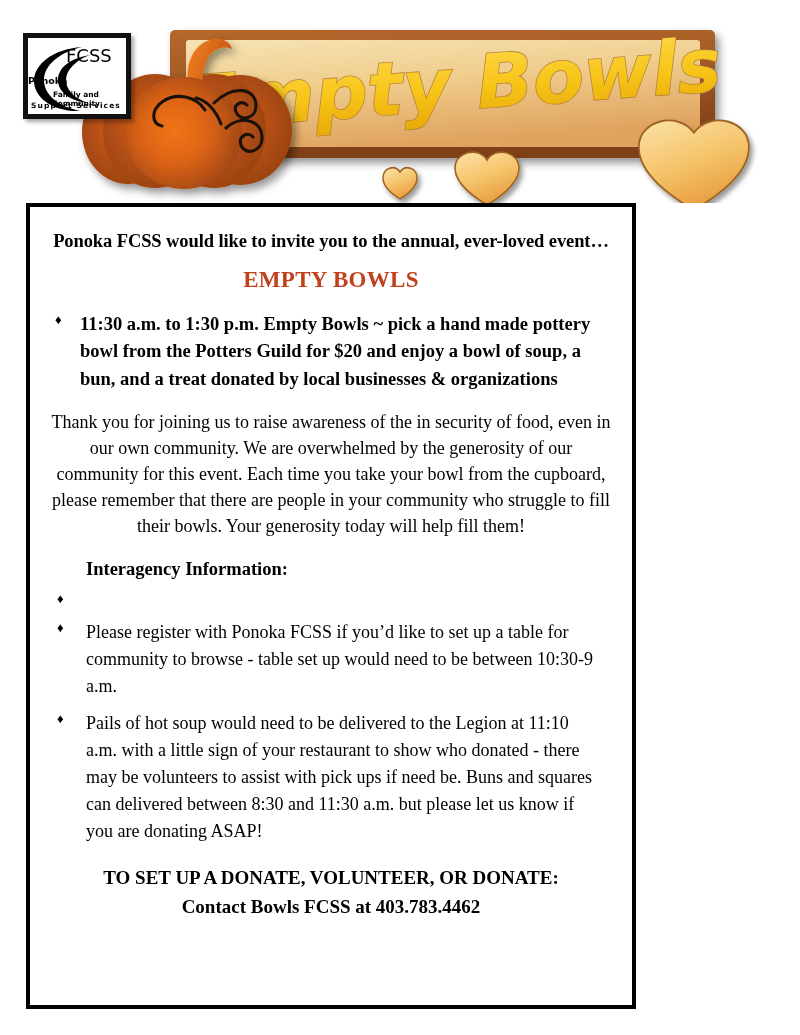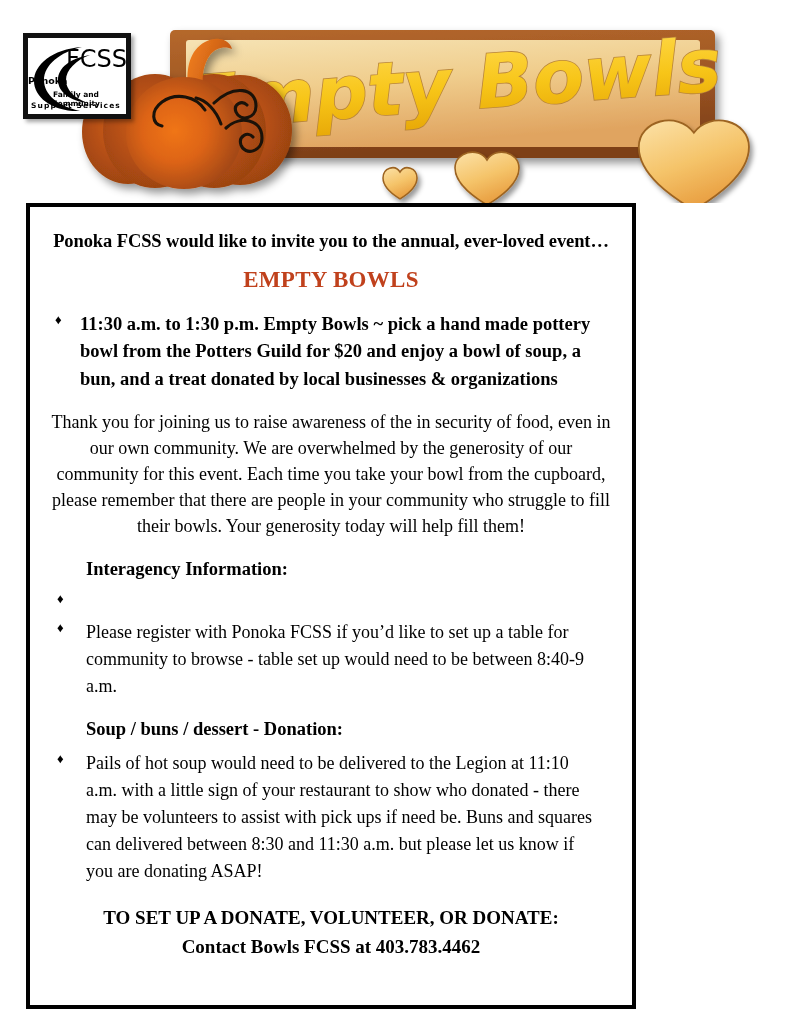--- a/index.html
+++ b/index.html
@@ -56,21 +56,21 @@
     left: 2px;
     top: 5px;
     width: 66px;
     height: 72px;
   }
   .logo-fcss {
     position: absolute;
     left: 38px;
     top: 9px;
     font-family: "DejaVu Sans", sans-serif;
-    font-size: 24px;
+    font-size: 18px;
     font-weight: 400;
     letter-spacing: 0px;
     color: #000;
     line-height: 1;
   }
   .logo-ponoka {
     position: absolute;
     left: 0;
     right: 4px;
     top: 37px;
@@ -322,24 +322,23 @@
   <div class="para">Thank you for joining us to raise awareness of the in security of food, even in our own community.  We are overwhelmed by the generosity of our community for this event.  Each time you take your bowl from the cupboard, please remember that there are people in your community who struggle to fill their bowls. Your generosity today will help fill them!</div>
 
   <div class="sec-head">Interagency Information:</div>
 
   <div class="bullet-row b-sub">
     <span class="bullet-mark">♦</span>
   </div>
 
   <div class="bullet-row b-sub">
     <span class="bullet-mark">♦</span>
-    <span class="bullet-text">Please register with Ponoka FCSS if you’d like to set up a table for community to browse - table set up would need to be between 8:40-9 a.m.</span>
-  </div>
-
-  <div class="sec-head">Soup / buns / dessert - Donation:</div>
+    <span class="bullet-text">Please register with Ponoka FCSS if you’d like to set up a table for community to browse - table set up would need to be between 10:30-9 a.m.</span>
+  </div>
+
 
   <div class="bullet-row b-sub">
     <span class="bullet-mark">♦</span>
     <span class="bullet-text">Pails of hot soup would need to be delivered to the Legion at 11:10 a.m. with a little sign of your restaurant to show who donated - there may be volunteers to assist with pick ups if need be.  Buns and squares can delivered between 8:30 and 11:30 a.m. but please let us know if you are donating ASAP!</span>
   </div>
 
   <div class="footer-cta">TO SET UP A DONATE, VOLUNTEER, OR DONATE:</div>
   <div class="footer-contact">Contact Bowls FCSS at 403.783.4462</div>
 </div>
 

